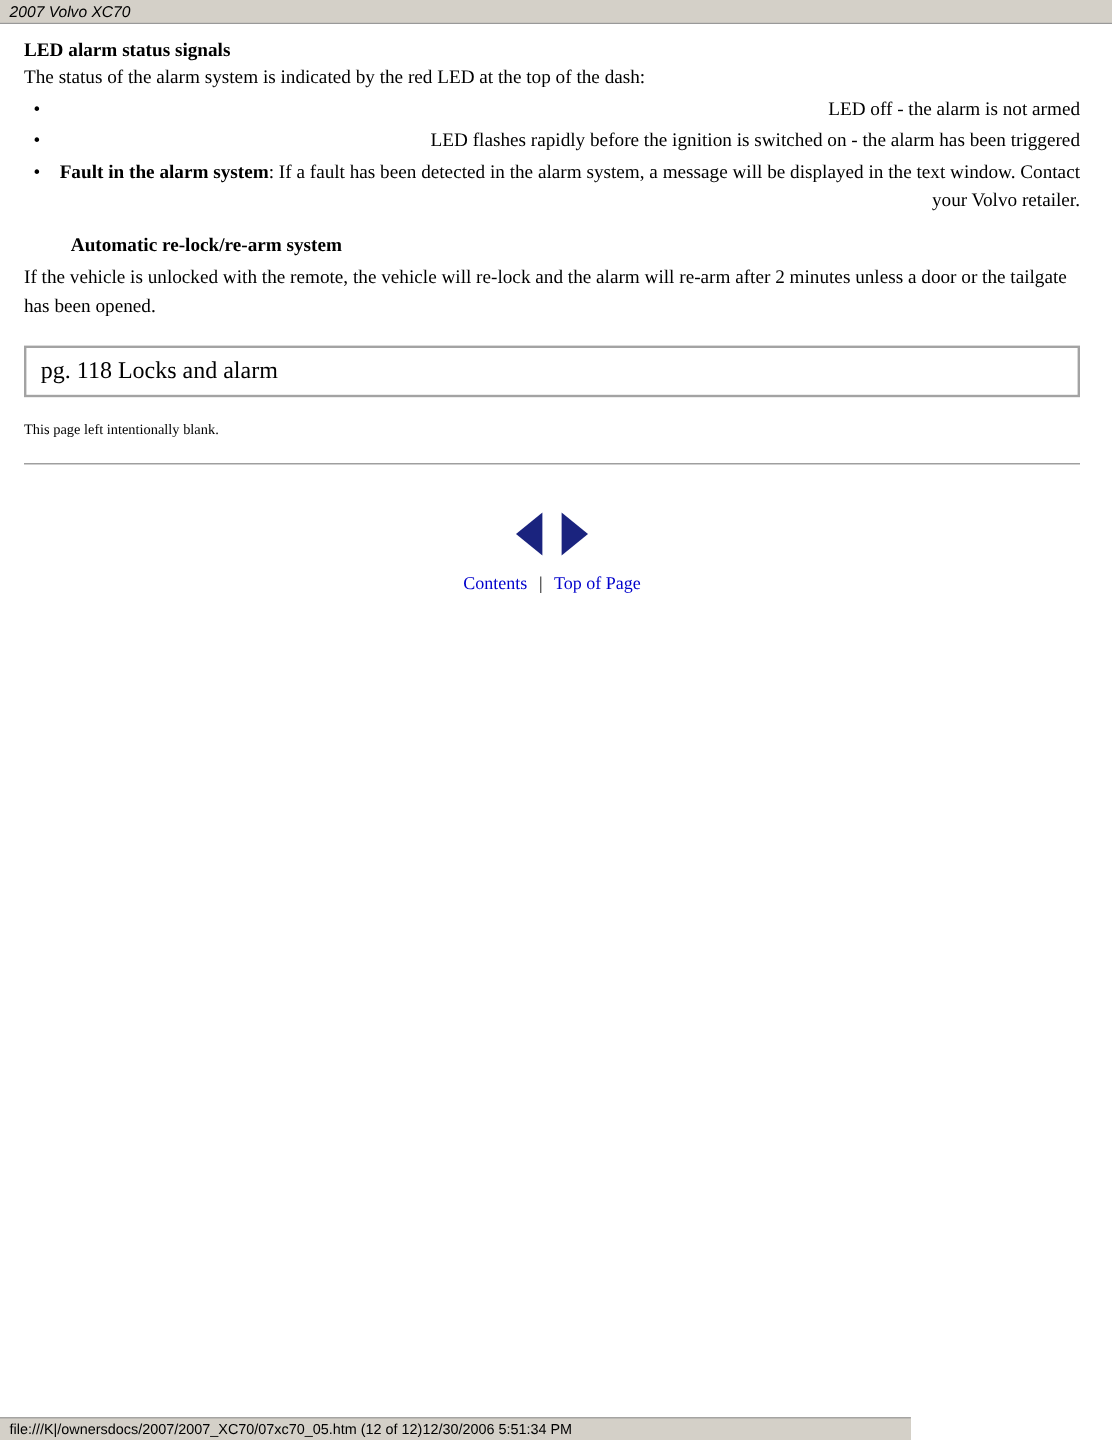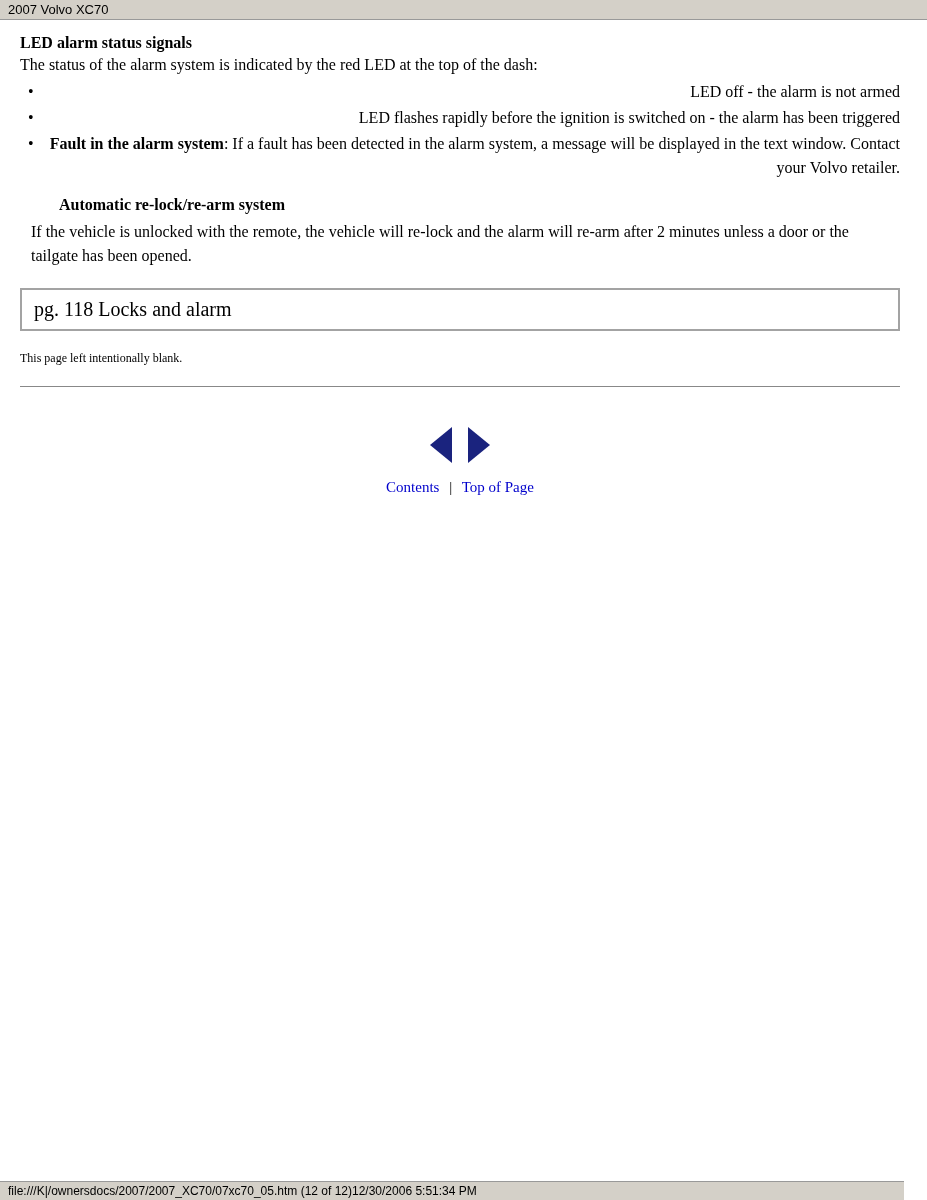--- a/index.html
+++ b/index.html
@@ -17,20 +17,21 @@
       min-height: 1200px;
       position: relative;
     }
 
     #title-bar {
       background: #d4d0c8;
       padding: 2px 8px;
       font-size: 13px;
       font-family: Arial, sans-serif;
       border-bottom: 1px solid #999;
+      font-style: italic;
     }
 
     #main-content {
       padding: 14px 20px 20px 20px;
       max-width: 920px;
     }
 
     .section-heading {
       font-weight: bold;
       font-size: 16px;
@@ -67,21 +68,20 @@
       font-weight: bold;
       font-size: 16px;
       margin-top: 16px;
       margin-bottom: 6px;
       margin-left: 39px;
     }
 
     .relock-text {
       line-height: 1.5;
       margin-bottom: 20px;
-      margin-left: 11px;
     }
 
     .page-link-box {
       border: 2px solid #a3a3a3;
       padding: 8px 12px;
       margin: 20px 0;
       display: block;
       font-size: 20px;
       color: #000;
       text-decoration: none;
@@ -141,21 +141,21 @@
     }
 
     .nav-separator {
       margin: 0 6px;
     }
 
     #status-bar {
       position: fixed;
       bottom: 0;
       left: 0;
-      width: 904px;
+      width: 759px;
       background: #d4d0c8;
       padding: 2px 8px;
       font-size: 12px;
       font-family: Arial, sans-serif;
       border-top: 1px solid #999;
     }
   </style>
 </head>
 <body>
 

